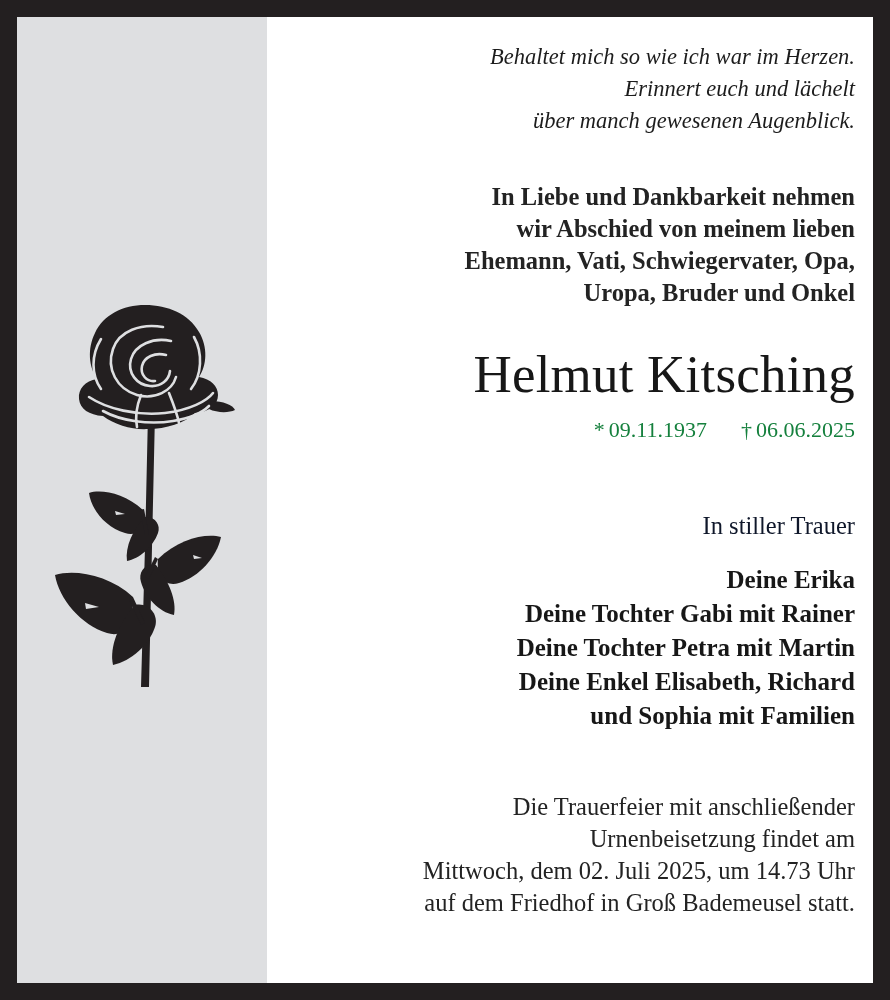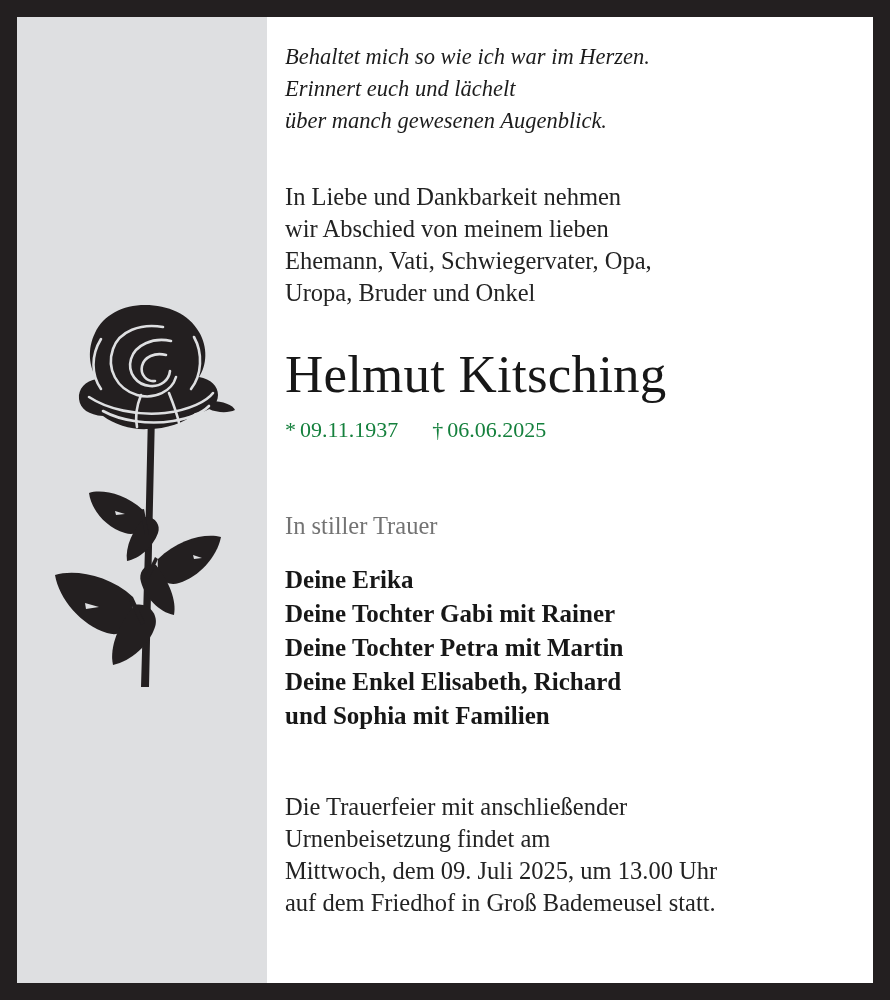--- a/index.html
+++ b/index.html
@@ -50,41 +50,41 @@
     width: 100%;
     height: 100%;
   }
 
   
   .content {
     position: relative;
     flex: 1 1 auto;
     background: #ffffff;
     color: #1a1a1a;
-    text-align: left;
+    text-align: right;
     padding: 0 18px;
     box-sizing: border-box;
   }
 
   .verse {
     margin-top: 24px;
     font-style: italic;
     font-size: 22.5px;
     line-height: 32px;
     color: #1c1c1c;
   }
   .verse div { white-space: nowrap; }
 
   .dedication {
     margin-top: 44px;
     font-size: 24.5px;
     line-height: 32px;
     color: #232323;
   }
-  .dedication div { white-space: nowrap; }
+  .dedication div { white-space: nowrap; font-weight: bold; }
 
   .name {
     margin-top: 36px;
     font-size: 53px;
     line-height: 58px;
     font-weight: normal;
     letter-spacing: 0.2px;
     color: #171717;
     white-space: nowrap;
   }
@@ -96,21 +96,21 @@
     color: #15803d;
     white-space: nowrap;
   }
   .dates .sym { margin-right: 4px; }
   .dates .gap { display: inline-block; width: 34px; }
 
   .mourning-intro {
     margin-top: 66px;
     font-size: 24.5px;
     line-height: 30px;
-    color: #737373;
+    color: #0f172a;
   }
 
   .mourners {
     margin-top: 22px;
     font-size: 25px;
     line-height: 34px;
     font-weight: bold;
     color: #171717;
   }
   .mourners div { white-space: nowrap; }
@@ -214,19 +214,19 @@
         <div>Deine Erika</div>
         <div>Deine Tochter Gabi mit Rainer</div>
         <div>Deine Tochter Petra mit Martin</div>
         <div>Deine Enkel Elisabeth, Richard</div>
         <div>und Sophia mit Familien</div>
       </div>
 
       <div class="ceremony">
         <div>Die Trauerfeier mit anschließender</div>
         <div>Urnenbeisetzung findet am</div>
-        <div>Mittwoch, dem 09. Juli 2025, um 13.00 Uhr</div>
+        <div>Mittwoch, dem 02. Juli 2025, um 14.73 Uhr</div>
         <div>auf dem Friedhof in Groß Bademeusel statt.</div>
       </div>
 
     </div>
   </div>
 </div>
 
 </body></html>

